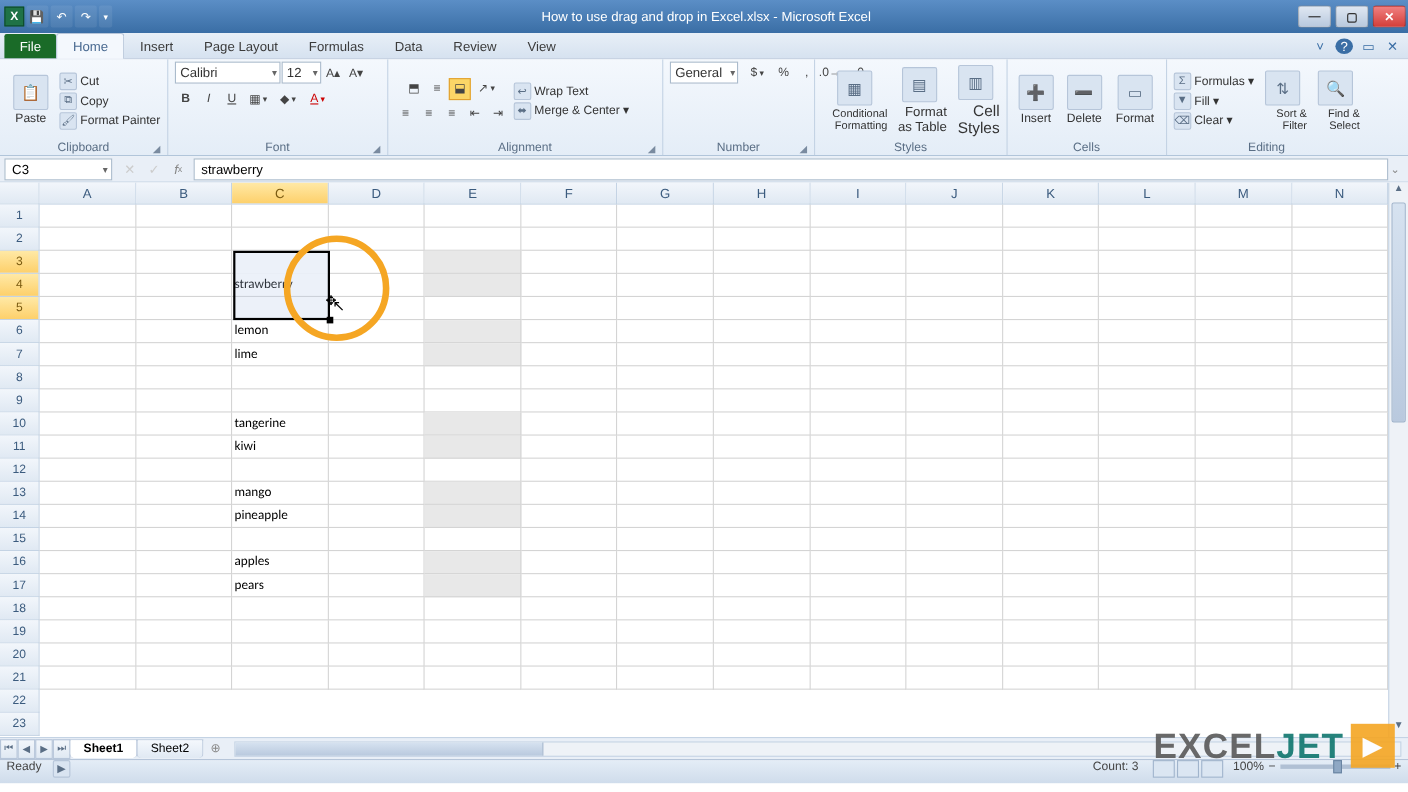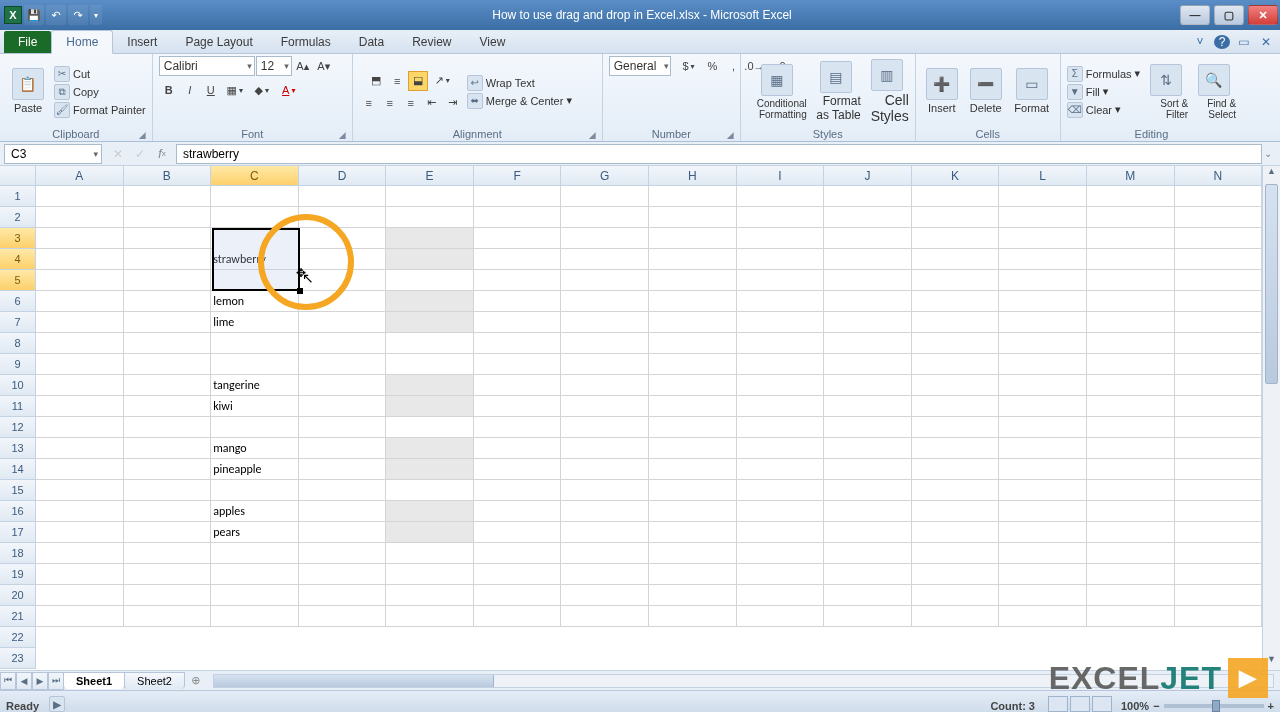--- a/index.html
+++ b/index.html
@@ -86,21 +86,21 @@
 .sheetbar { height: 20px; background: #e9eff7; border-top: 1px solid #c4d3e4; display: flex; align-items: center; font-size: 11px; position: relative; }
 .sheetbar .nav { display: flex; }
 .sheetbar .nav-btn { width: 16px; height: 18px; border: 1px solid #b6c5d9; background: linear-gradient(#f2f6fb,#e0e9f3); display: flex; align-items: center; justify-content: center; font-size: 9px; color: #5a6e85; }
 .sheetbar .tab { padding: 2px 12px; border: 1px solid #b6c5d9; border-bottom: none; background: linear-gradient(#f4f8fd,#e0e9f3); margin-left: -1px; border-radius: 0 0 4px 4px; }
 .sheetbar .tab.active { background: #fff; font-weight: bold; }
 .sheetbar .new-tab { width: 22px; text-align: center; color: #888; }
 .sheetbar .hscroll { flex: 1; margin: 0 6px; height: 14px; background: #eef2f7; border: 1px solid #c4d3e4; position: relative; }
 .sheetbar .hscroll .thumb { position: absolute; left: 0; top: 0; bottom: 0; width: 280px; background: linear-gradient(#d6e2f0,#b9c9de); border-right: 1px solid #a0b4cc; }
 
 
-.statusbar { height: 22px; background: linear-gradient(#e4edf7, #cfdceb); border-top: 1px solid #b6c5d9; display: flex; align-items: flex-end; font-size: 11px; color: #444; padding: 0 6px; font-weight: bold; }
+.statusbar { height: 22px; background: linear-gradient(#e4edf7, #cfdceb); border-top: 1px solid #b6c5d9; display: flex; align-items: flex-start; font-size: 11px; color: #444; padding: 0 6px; }
 .statusbar .spacer { flex: 1; }
 .statusbar .view-btn { width: 20px; height: 16px; border: 1px solid #a0b4cc; margin: 0 1px; background: #dbe6f2; }
 .statusbar .zoom { display: flex; align-items: center; gap: 4px; margin-left: 8px; }
 .statusbar .zoom-slider { width: 100px; height: 4px; background: #b0c0d4; position: relative; }
 .statusbar .zoom-slider .knob { position: absolute; left: 48px; top: -4px; width: 8px; height: 12px; background: #8fa8c4; border: 1px solid #6a85a3; }
 
 
 .watermark { position: absolute; right: 12px; bottom: 22px; font-size: 32px; font-weight: bold; color: #595959; letter-spacing: 1px; display: flex; align-items: center; opacity: 0.9; }
 .watermark .box { width: 40px; height: 40px; background: #f5a623; margin-left: 6px; display: flex; align-items: center; justify-content: center; color: #fff; font-size: 22px; }
 </style>

